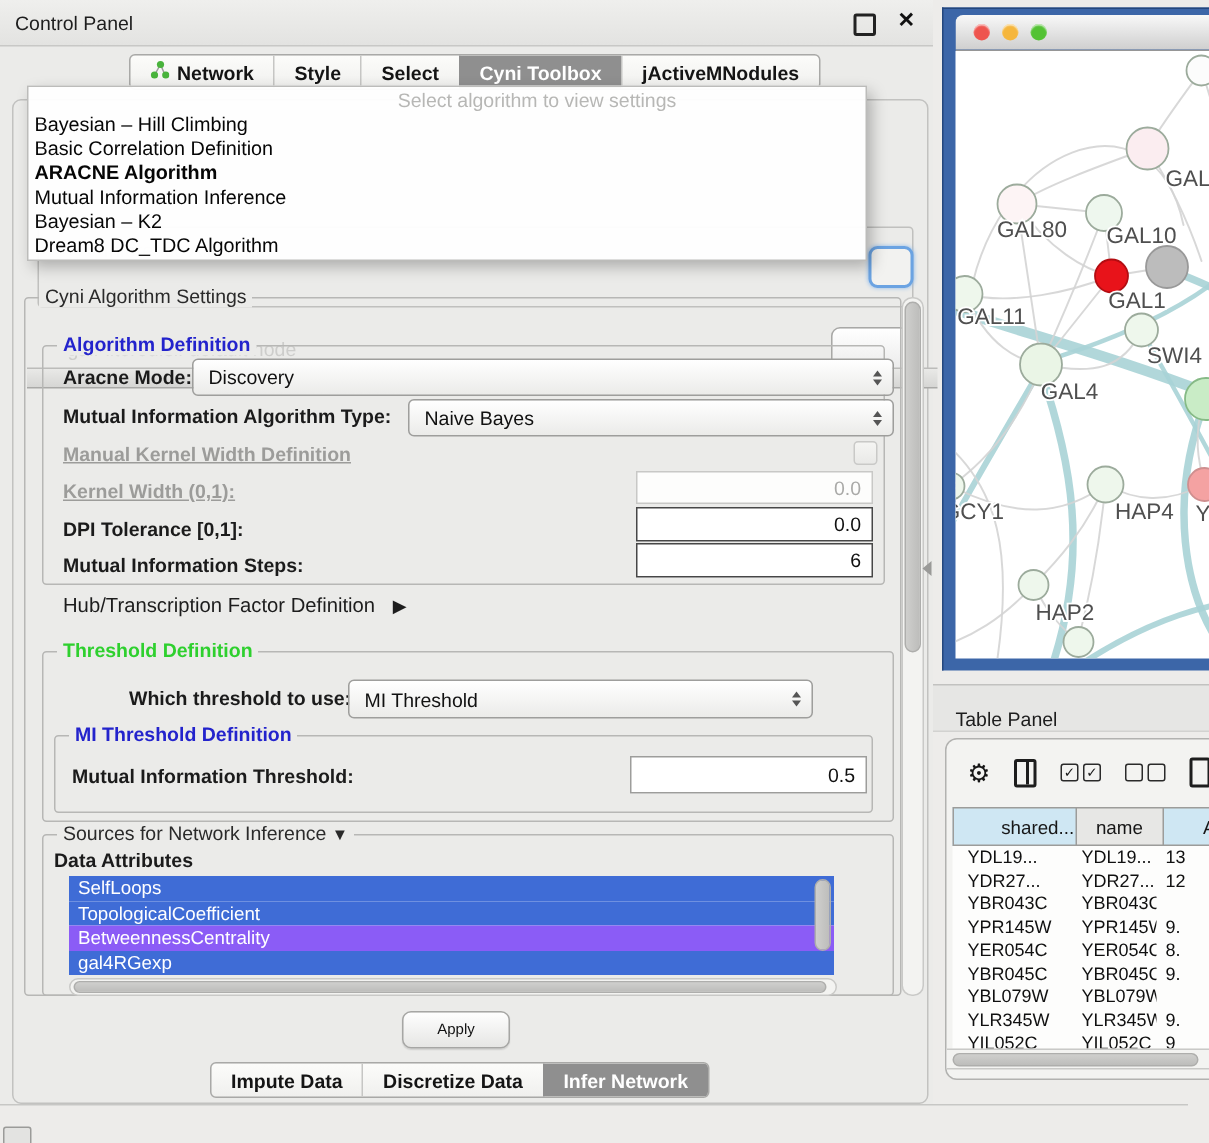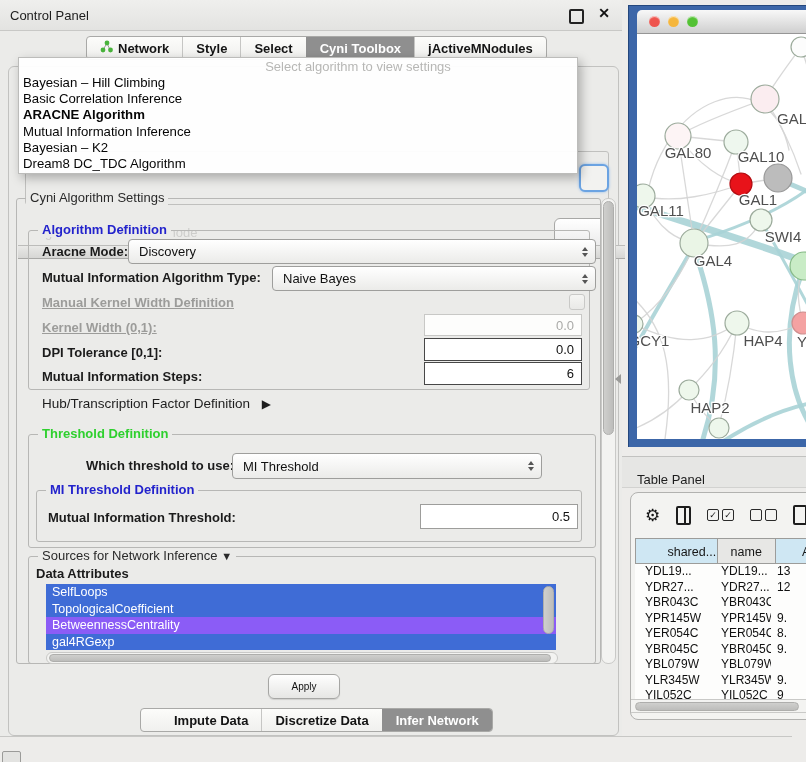--- a/index.html
+++ b/index.html
@@ -214,38 +214,38 @@
     </div>
   <div class="sb-thumb" style="left:543px;top:586px;width:9px;height:46px;"></div>
   <div class="sb-track" style="left:46px;top:652px;width:510px;height:10px;">
     <div class="sb-thumb h" style="left:2px;top:1px;width:500px;height:6px;"></div>
   </div>
 
   <div id="apply-btn" class="abs">
     <span>Apply</span>
   </div>
 
-  <div class="tabstrip abs" id="bottom-tabstrip" style="left:140px;top:708px;padding-left:20px;">
+  <div class="tabstrip abs" id="bottom-tabstrip" style="left:140px;top:708px;">
       <div class="tab">
         <span>Impute Data</span>
       </div>
       <div class="tab">
         <span>Discretize Data</span>
       </div>
       <div class="tab sel">
         <span>Infer Network</span>
       </div>
     </div>
 </div>
 
 <div id="algo-popup" class="abs">
   <div id="algo-placeholder">Select algorithm to view settings</div>
   <div id="popup-items">
       <div class="algo-item">Bayesian – Hill Climbing</div>
-      <div class="algo-item">Basic Correlation Inference</div>
+      <div class="algo-item">Basic Correlation Definition</div>
       <div class="algo-item bold">ARACNE Algorithm</div>
       <div class="algo-item">Mutual Information Inference</div>
       <div class="algo-item">Bayesian – K2</div>
       <div class="algo-item">Dream8 DC_TDC Algorithm</div>
     </div>
 </div>
 
 <div id="splitter-arrow" class="abs"></div>
 
 <div id="net-window" class="abs">

